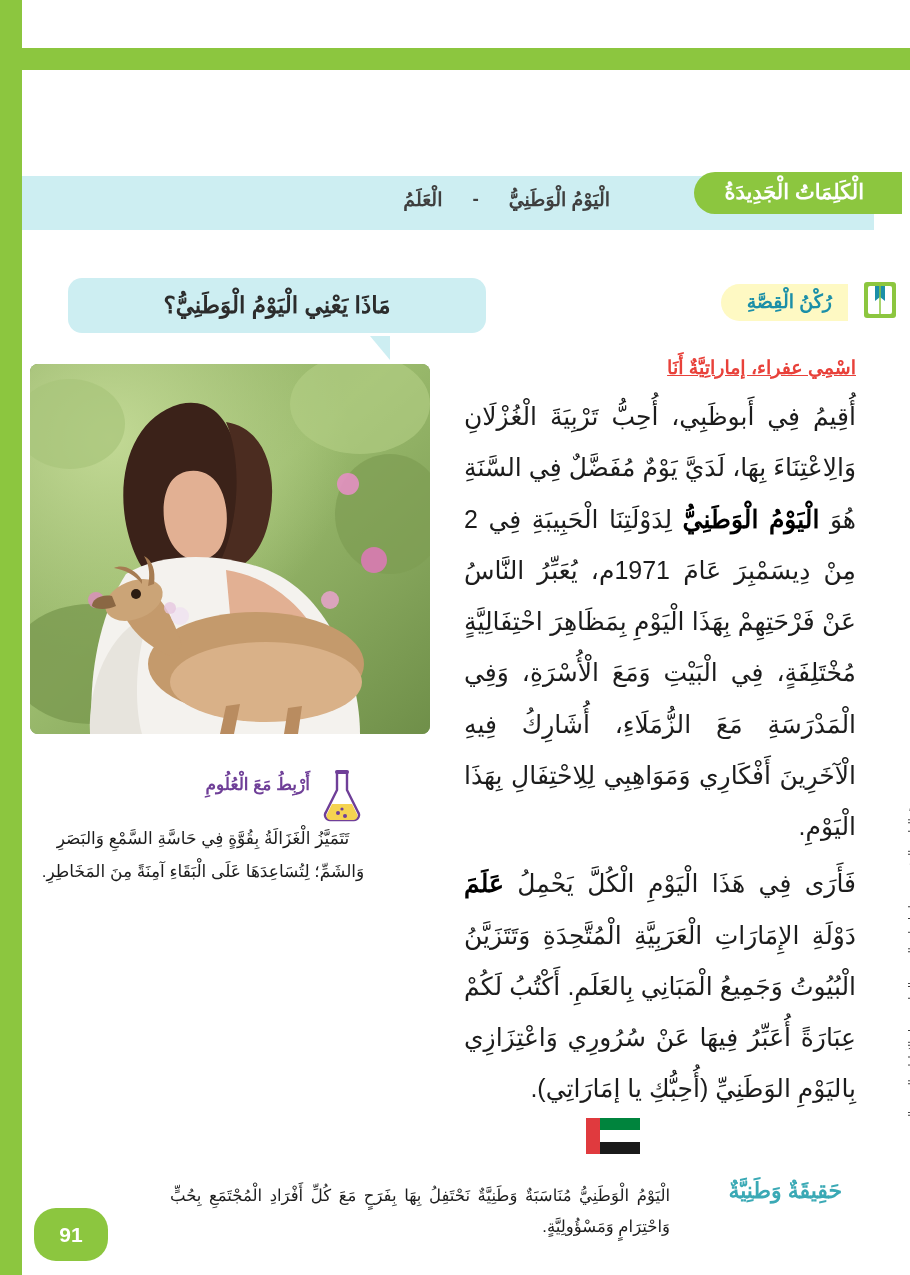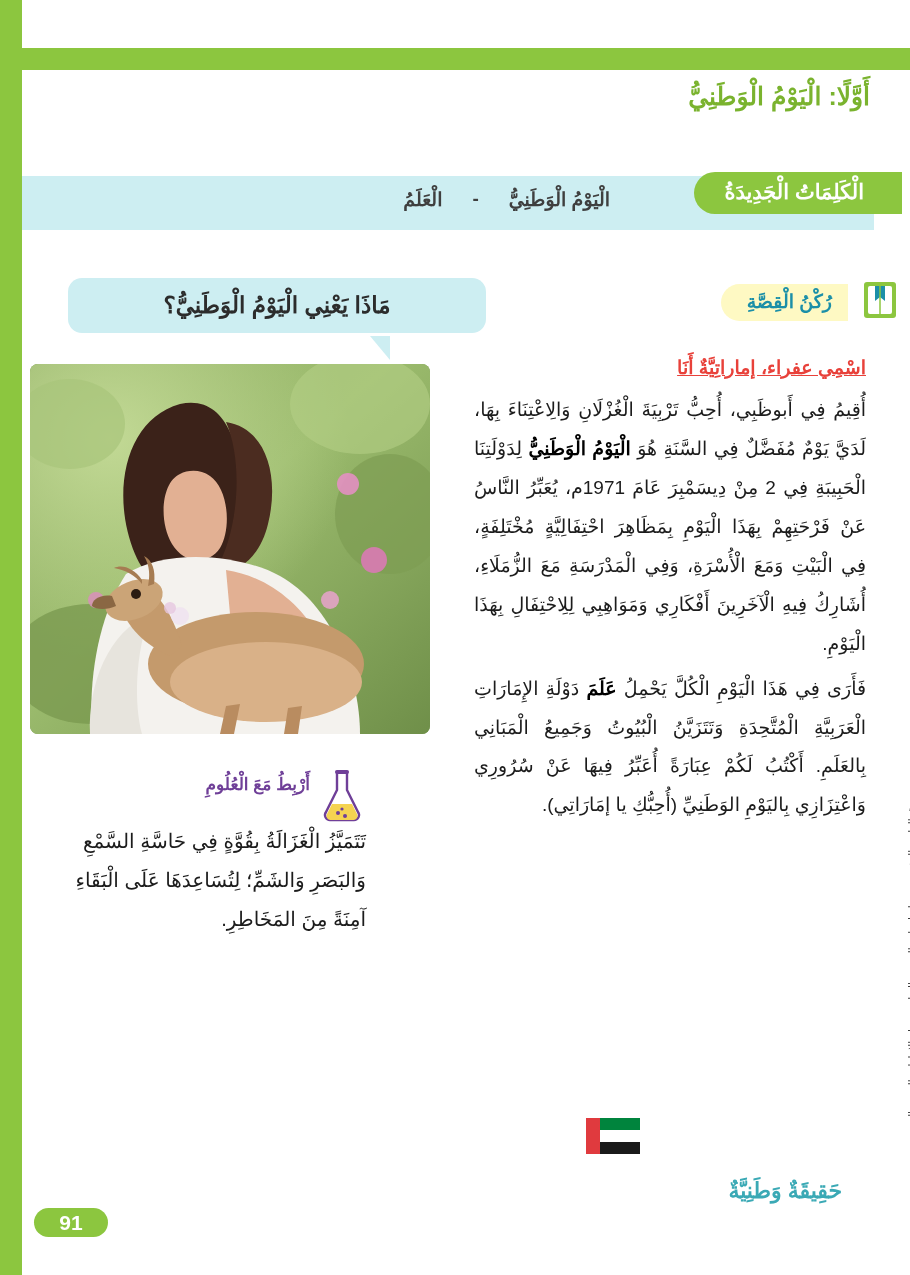--- a/index.html
+++ b/index.html
@@ -145,37 +145,37 @@
     height: 370px;
     border-radius: 8px;
     overflow: hidden;
     background: #7d9a58;
   }
   .photo svg { display: block; }
 
   
   .text-col {
     position: absolute;
-    right: 44px;
+    right: 54px;
     top: 356px;
     width: 392px;
     direction: rtl;
     text-align: justify;
     margin-left: 9px;
   }
   .story-heading {
     font-size: 19px;
     font-weight: bold;
     color: #e8413a;
     text-decoration: underline;
     margin-bottom: 12px;
     text-align: right;
   }
   .story-p {
-    font-size: 19px;
+    font-size: 25px;
     line-height: 2.05;
     color: #1c1c1c;
     margin: 0 0 6px 0;
     text-align: justify;
   }
   .bold-green {
     font-weight: bold;
     color: #000000;
   }
 
@@ -201,23 +201,24 @@
     right: 0px;
     top: 0px;
     width: 48px;
     height: 56px;
   }
   .science-text {
     position: absolute;
     right: 0;
     top: 54px;
     width: 326px;
-    font-size: 20px;
+    font-size: 17px;
     line-height: 1.95;
     color: #1c1c1c;
+    text-align: center;
     direction: rtl;
   }
 
   
   .side-note {
     position: absolute;
     right: 4px;
     top: 790px;
     width: 260px;
     font-size: 10.5px;
@@ -258,41 +259,40 @@
     direction: rtl;
     text-align: justify;
   }
 
   
   .page-number {
     position: absolute;
     left: 34px;
     top: 1208px;
     width: 74px;
-    height: 29px;
+    height: 53px;
     background: #8cc63f;
     color: #ffffff;
     border-radius: 22px;
     font-size: 21px;
     font-weight: bold;
     display: flex;
     align-items: center;
     justify-content: center;
   }
 </style>
 </head>
 <body>
 
 <div class="page">
 
   <div class="frame-left"></div>
   <div class="frame-notch"></div>
   <div class="frame-top-bar"></div>
 
-  <div class="header-title">أَوَّلًا: الْيَوْمُ الْوَطَنِيُّ</div>
 
   <div class="words-strip"></div>
   <div class="words-badge">الْكَلِمَاتُ الْجَدِيدَةُ</div>
   <div class="words-list">
     <span>الْيَوْمُ الْوَطَنِيُّ</span>
     <span class="words-sep">-</span>
     <span>الْعَلَمُ</span>
   </div>
 
   <div class="book-icon">
@@ -390,16 +390,17 @@
 
   <div class="flag">
     <svg width="54" height="36" viewBox="0 0 54 36">
       <rect x="0" y="0" width="14" height="36" fill="#e03a3e"></rect>
       <rect x="14" y="0" width="40" height="12" fill="#00843d"></rect>
       <rect x="14" y="12" width="40" height="12" fill="#ffffff"></rect>
       <rect x="14" y="24" width="40" height="12" fill="#1a1a1a"></rect>
     </svg>
   </div>
   <div class="fact-title">حَقِيقَةٌ وَطَنِيَّةٌ</div>
+  <div class="fact-text">الْيَوْمُ الْوَطَنِيُّ مُنَاسَبَةٌ وَطَنِيَّةٌ نَحْتَفِلُ بِهَا بِفَرَحٍ مَعَ كُلِّ أَفْرَادِ الْمُجْتَمَعِ بِحُبٍّ وَاحْتِرَامٍ وَمَسْؤُولِيَّةٍ.</div>
 
   <div class="page-number">91</div>
 
 </div>
 
 </body></html>

